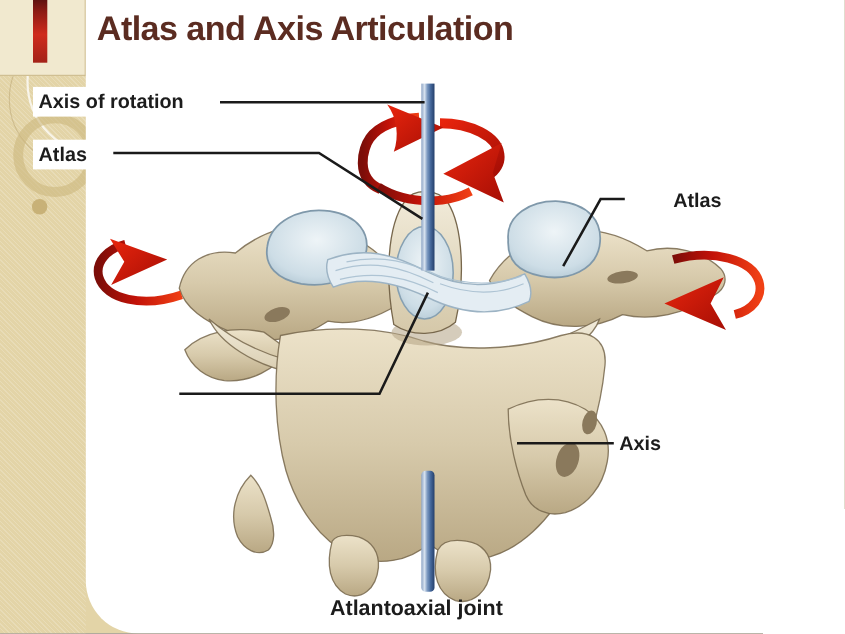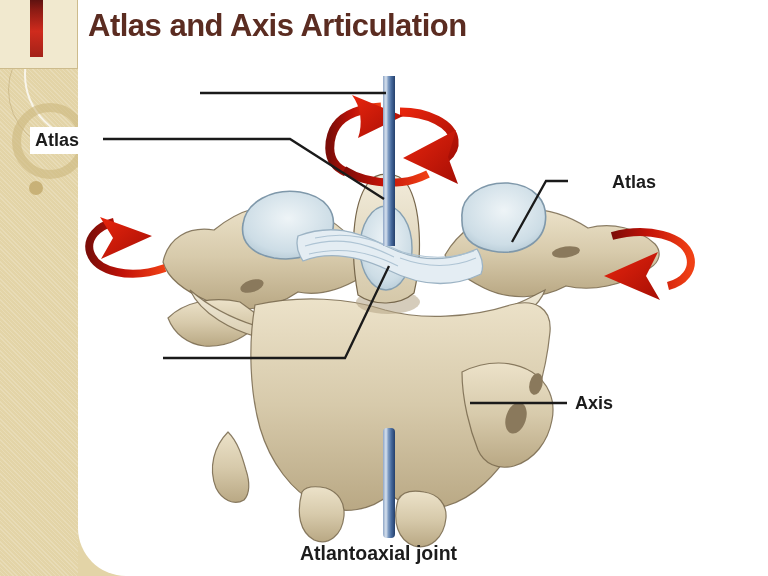--- a/index.html
+++ b/index.html
@@ -189,18 +189,19 @@
 
     <g stroke="#1a1a1a" stroke-width="2.3" fill="none">
       <path d="M200,93 L386,93"></path>
       <path d="M103,139 L290,139 L384,199"></path>
       <path d="M568,181 L546,181 L512,242"></path>
       <path d="M163,358 L345,358 L389,266"></path>
       <path d="M470,403 L567,403"></path>
     </g>
   </svg>
 
+  <div class="label" style="left:30px;top:79px;">Axis of rotation</div>
   <div class="label" style="left:30px;top:127px;">Atlas</div>
   <div class="label" style="left:570px;top:169px;margin-left:37px;">Atlas</div>
-  <div class="label" style="left:570px;top:390px;">Axis</div>
+  <div class="label" style="left:558px;top:390px;">Axis</div>
   <div class="label caption" style="left:295px;top:540px;">Atlantoaxial joint</div>
 
 </div>
 
 </body></html>

